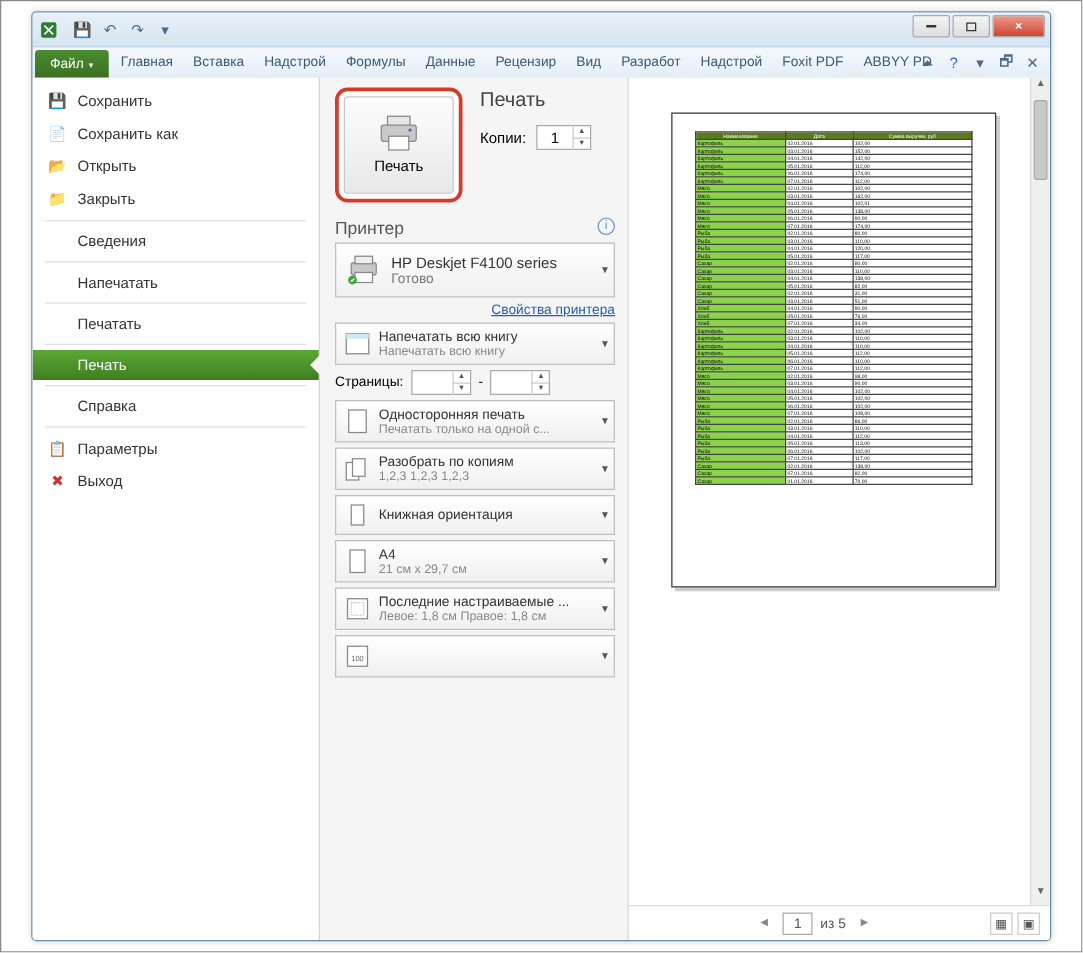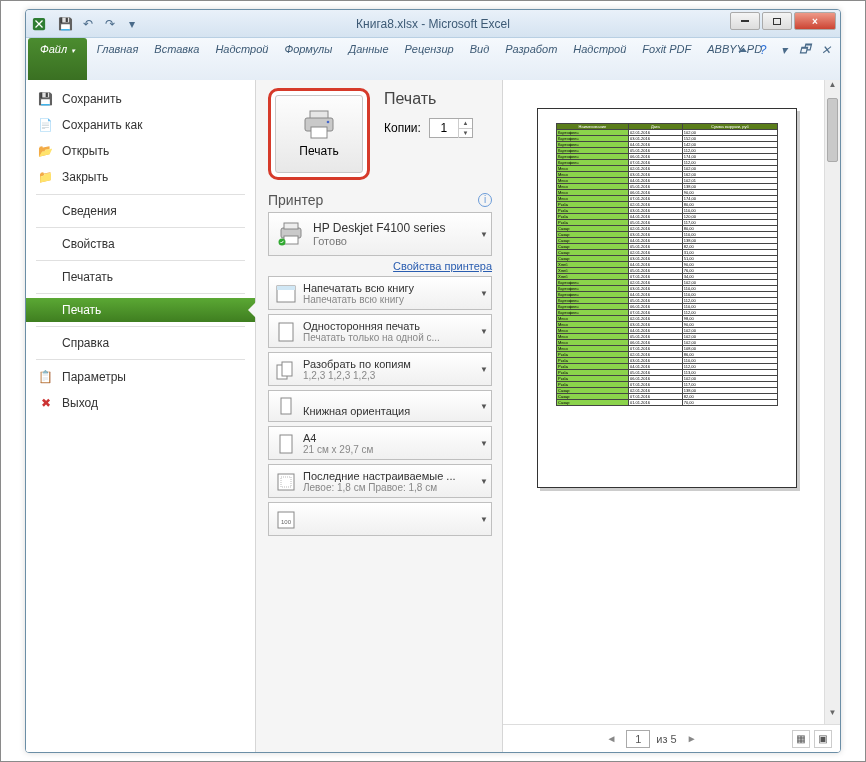--- a/index.html
+++ b/index.html
@@ -13,21 +13,21 @@
   .tb-icon { width: 14px; height: 14px; }
   .qat { display: flex; gap: 2px; margin-left: 6px; }
   .qat-btn { width: 20px; height: 20px; display: flex; align-items: center; justify-content: center; font-size: 12px; color: #4a6b8a; border-radius: 2px; }
   .tb-title { position: absolute; left: 0; right: 0; text-align: center; font-size: 12px; color: #3d5a75; pointer-events: none; }
   .win-btns { position: absolute; right: 4px; top: 2px; display: flex; }
   .win-btn { width: 30px; height: 18px; border: 1px solid #aaa; border-radius: 2px; margin-left: 2px; display: flex; align-items: center; justify-content: center; font-size: 10px; background: linear-gradient(#f5f5f5,#ddd); }
   .win-btn.min::before { content:""; width:8px; height:2px; background:#333; }
   .win-btn.max::before { content:""; width:8px; height:7px; border:1px solid #333; box-sizing:border-box; }
   .win-btn.close { background: linear-gradient(#e98,#c43); color:#fff; font-weight: bold; width: 42px; }
 
-  .ribbon-tabs { height: 42px; background: linear-gradient(#f5f9fd,#e5edf6); display: flex; padding-left: 2px; position: relative; font-style: italic; }
+  .ribbon-tabs { height: 24px; background: linear-gradient(#f5f9fd,#e5edf6); display: flex; align-items: flex-end; padding-left: 2px; position: relative; }
   .tab { font-size: 11px; padding: 5px 8px 6px; color: #3d5a75; cursor: default; white-space: nowrap; }
   .tab.file { background: linear-gradient(#4b8c2f,#3a7022); color: #fff; border-radius: 3px 3px 0 0; margin-right: 2px; padding: 5px 12px; position: relative; }
   .tab.file::after { content:"▾"; font-size: 7px; margin-left: 4px; }
   .ribbon-right { position: absolute; right: 6px; top: 4px; display: flex; gap: 5px; font-size: 12px; color: #4a6b8a; }
   .ribbon-right span { width: 16px; height: 16px; display: flex; align-items: center; justify-content: center; }
 
   .content { flex: 1; display: flex; background: #f5f5f5; overflow: hidden; }
 
   .backstage-nav { width: 230px; background: #fff; border-right: 1px solid #d6d6d6; padding-top: 6px; display: flex; flex-direction: column; }
   .nav-item { display: flex; align-items: center; gap: 8px; padding: 5px 12px; font-size: 12px; color: #333; cursor: default; }
@@ -44,23 +44,23 @@
   .big-btn svg { width: 34px; height: 30px; }
   .print-top-right { margin-left: 14px; padding-top: 2px; }
   .panel-h { font-size: 16px; color: #444; margin-bottom: 10px; }
   .copies-row { display: flex; align-items: center; gap: 8px; font-size: 12px; }
   .spin { width: 44px; height: 20px; border: 1px solid #aaa; background: #fff; display: flex; align-items: center; position: relative; }
   .spin-val { flex: 1; text-align: center; font-size: 12px; }
   .spin-ctl { width: 14px; display: flex; flex-direction: column; }
   .spin-ctl b { flex: 1; font-size: 6px; text-align: center; line-height: 9px; color: #555; border-left: 1px solid #ccc; }
   .spin-ctl b:first-child { border-bottom: 1px solid #ccc; }
 
-  .section-h { font-size: 14px; color: #555; margin-top: 12px; margin-bottom: 4px; display:flex; justify-content:space-between; align-items:center; }
+  .section-h { font-size: 14px; color: #555; margin-top: 12px; margin-bottom: 4px; display:flex; justify-content:space-between; }
   .section-h .info { width:14px;height:14px;border:1px solid #6a9bd8;border-radius:50%;color:#6a9bd8;font-size:10px;text-align:center;line-height:12px; }
-  .combo { border: 1px solid #bfbfbf; background: linear-gradient(#fff,#f0f0f0); padding: 4px 18px 4px 6px; font-size: 11px; position: relative; display: flex; align-items: flex-end; gap: 6px; margin-bottom: 4px; min-height: 34px; }
+  .combo { border: 1px solid #bfbfbf; background: linear-gradient(#fff,#f0f0f0); padding: 4px 18px 4px 6px; font-size: 11px; position: relative; display: flex; align-items: center; gap: 6px; margin-bottom: 4px; min-height: 34px; }
   .combo.slim { min-height: 24px; }
   .combo .dd { position: absolute; right: 3px; top: 50%; transform: translateY(-50%); font-size: 8px; color: #555; }
   .combo .ic { width: 22px; height: 22px; display:flex; align-items:center; justify-content:center; flex-shrink: 0; }
   .combo .tx .t1 { color:#333; font-size: 11px; white-space:nowrap; overflow:hidden; text-overflow:ellipsis; max-width: 160px; }
   .combo .tx .t2 { color:#888; font-size: 10px; white-space:nowrap; overflow:hidden; text-overflow:ellipsis; max-width: 160px; }
   .link { text-align: right; font-size: 11px; color: #2a5db0; text-decoration: underline; margin-top: 2px; margin-bottom: 4px; }
   .pages-row { display:flex; align-items:center; gap:6px; font-size:11px; margin-bottom:4px; }
   .pages-row .spin { width: 48px; }
   .printer-item { display:flex; align-items:center; gap:8px; padding:4px 2px; }
   .printer-item svg { width:28px;height:24px; }
@@ -97,21 +97,20 @@
             <rect x="1" y="1" width="14" height="14" fill="#2e7d32" rx="2"></rect>
             <path d="M4 4l8 8M12 4l-8 8" stroke="#fff" stroke-width="1.5"></path>
           </svg>
         <div class="qat">
           <div class="qat-btn">💾</div>
           <div class="qat-btn">↶</div>
           <div class="qat-btn">↷</div>
           <div class="qat-btn">▾</div>
         </div>
       </div>
-      <div class="tb-title">Книга8.xlsx - Microsoft Excel</div>
       <div class="win-btns">
         <div class="win-btn min"></div>
         <div class="win-btn max"></div>
         <div class="win-btn close">×</div>
       </div>
     </div>
 
     <div class="ribbon-tabs">
       <div class="tab file">Файл</div>
       <div class="tab">Главная</div>
@@ -151,21 +150,21 @@
         <div class="nav-item">
             <div class="ic">📁</div>
             <span>Закрыть</span>
           </div>
         <div class="nav-sep"></div>
         <div class="nav-item no-icon">
             <span>Сведения</span>
           </div>
         <div class="nav-sep"></div>
         <div class="nav-item no-icon">
-            <span>Свойства</span>
+            <span>Напечатать</span>
           </div>
         <div class="nav-sep"></div>
         <div class="nav-item no-icon">
             <span>Печатать</span>
           </div>
         <div class="nav-sep"></div>
         <div class="nav-item no-icon sel">
             <span>Печать</span>
           </div>
         <div class="nav-sep"></div>
@@ -241,20 +240,38 @@
                 <rect x="2" y="3" width="18" height="4" fill="#d0e7f5"></rect>
               </svg>
             </div>
           <div class="tx">
               <div class="t1">Напечатать всю книгу</div>
               <div class="t2">Напечатать всю книгу</div>
             </div>
           <span class="dd">▼</span>
         </div>
 
+        <div class="pages-row">
+          <span>Страницы:</span>
+          <div class="spin">
+              <div class="spin-val"></div>
+              <div class="spin-ctl">
+                <b>▲</b>
+                <b>▼</b>
+              </div>
+            </div>
+          <span>-</span>
+          <div class="spin">
+              <div class="spin-val"></div>
+              <div class="spin-ctl">
+                <b>▲</b>
+                <b>▼</b>
+              </div>
+            </div>
+        </div>
 
         <div class="combo">
           <div class="ic">
               <svg viewBox="0 0 22 22">
                 <rect x="4" y="2" width="14" height="18" fill="#fff" stroke="#888"></rect>
               </svg>
             </div>
           <div class="tx">
               <div class="t1">Односторонняя печать</div>
               <div class="t2">Печатать только на одной с...</div>

